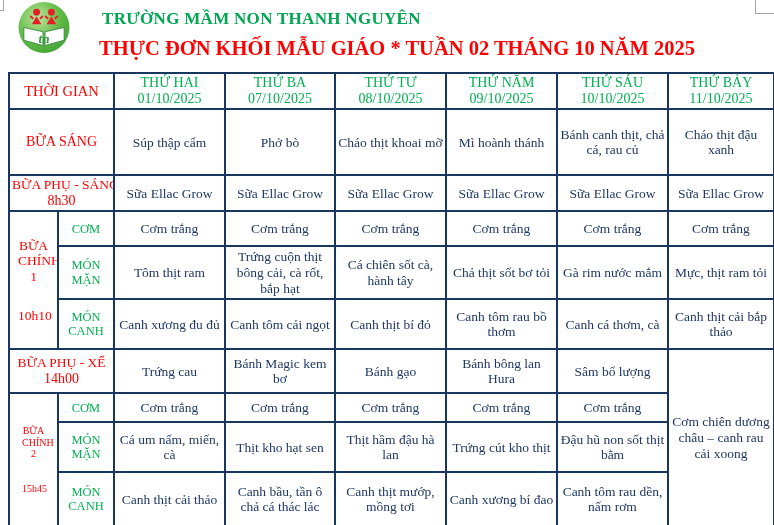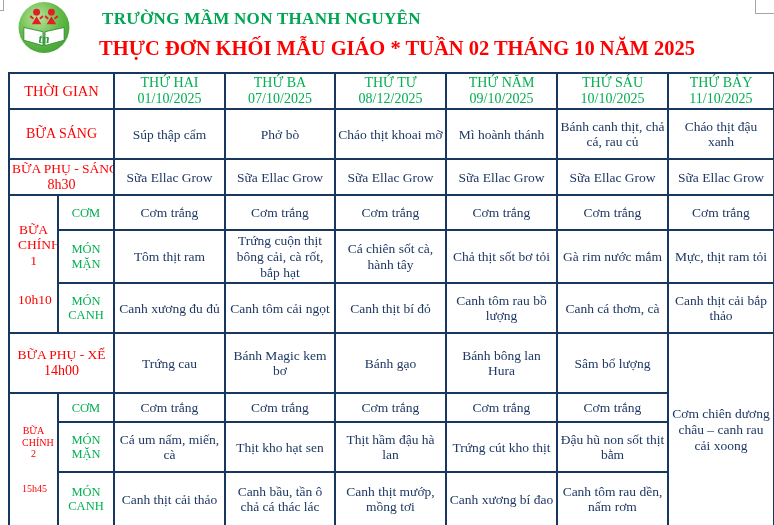--- a/index.html
+++ b/index.html
@@ -93,37 +93,37 @@
       <th class="green day">
         <div>THỨ HAI</div>
         <div>01/10/2025</div>
       </th>
       <th class="green day">
         <div>THỨ BA</div>
         <div>07/10/2025</div>
       </th>
       <th class="green day">
         <div>THỨ TƯ</div>
-        <div>08/12/2025</div>
+        <div>08/10/2025</div>
       </th>
       <th class="green day">
         <div>THỨ NĂM</div>
         <div>09/10/2025</div>
       </th>
       <th class="green day">
         <div>THỨ SÁU</div>
         <div>10/10/2025</div>
       </th>
       <th class="green day">
         <div>THỨ BẢY</div>
         <div>11/10/2025</div>
       </th>
     </tr>
 
-    <tr style="height:50px">
+    <tr style="height:66px">
       <th colspan="2" class="red">BỮA SÁNG</th>
       <td class="item">Súp thập cẩm</td>
       <td class="item">Phở bò</td>
       <td class="item">Cháo thịt khoai mỡ</td>
       <td class="item">Mì hoành thánh</td>
       <td class="item">Bánh canh thịt, chả cá, rau củ</td>
       <td class="item">Cháo thịt đậu xanh</td>
     </tr>
 
     <tr style="height:34px">
@@ -161,26 +161,26 @@
       <td class="item dt db">Chả thịt sốt bơ tỏi</td>
       <td class="item dt db">Gà rim nước mắm</td>
       <td class="item dt db">Mực, thịt ram tỏi</td>
     </tr>
 
     <tr style="height:50px">
       <th class="green sub dt">MÓN CANH</th>
       <td class="item dt">Canh xương đu đủ</td>
       <td class="item dt">Canh tôm cải ngọt</td>
       <td class="item dt">Canh thịt bí đỏ</td>
-      <td class="item dt">Canh tôm rau bồ lượng</td>
+      <td class="item dt">Canh tôm rau bồ thơm</td>
       <td class="item dt">Canh cá thơm, cà</td>
       <td class="item dt">Canh thịt cải bắp thảo</td>
     </tr>
 
-    <tr style="height:60px">
+    <tr style="height:44px">
       <th colspan="2" class="red">
         <div class="nowrap">BỮA PHỤ - XẾ</div>
         <div>14h00</div>
       </th>
       <td class="item">Trứng cau</td>
       <td class="item">Bánh Magic kem bơ</td>
       <td class="item">Bánh gạo</td>
       <td class="item">Bánh bông lan Hura</td>
       <td class="item">Sâm bổ lượng</td>
       <td rowspan="4" class="item">Cơm chiên dương châu – canh rau cải xoong</td>

